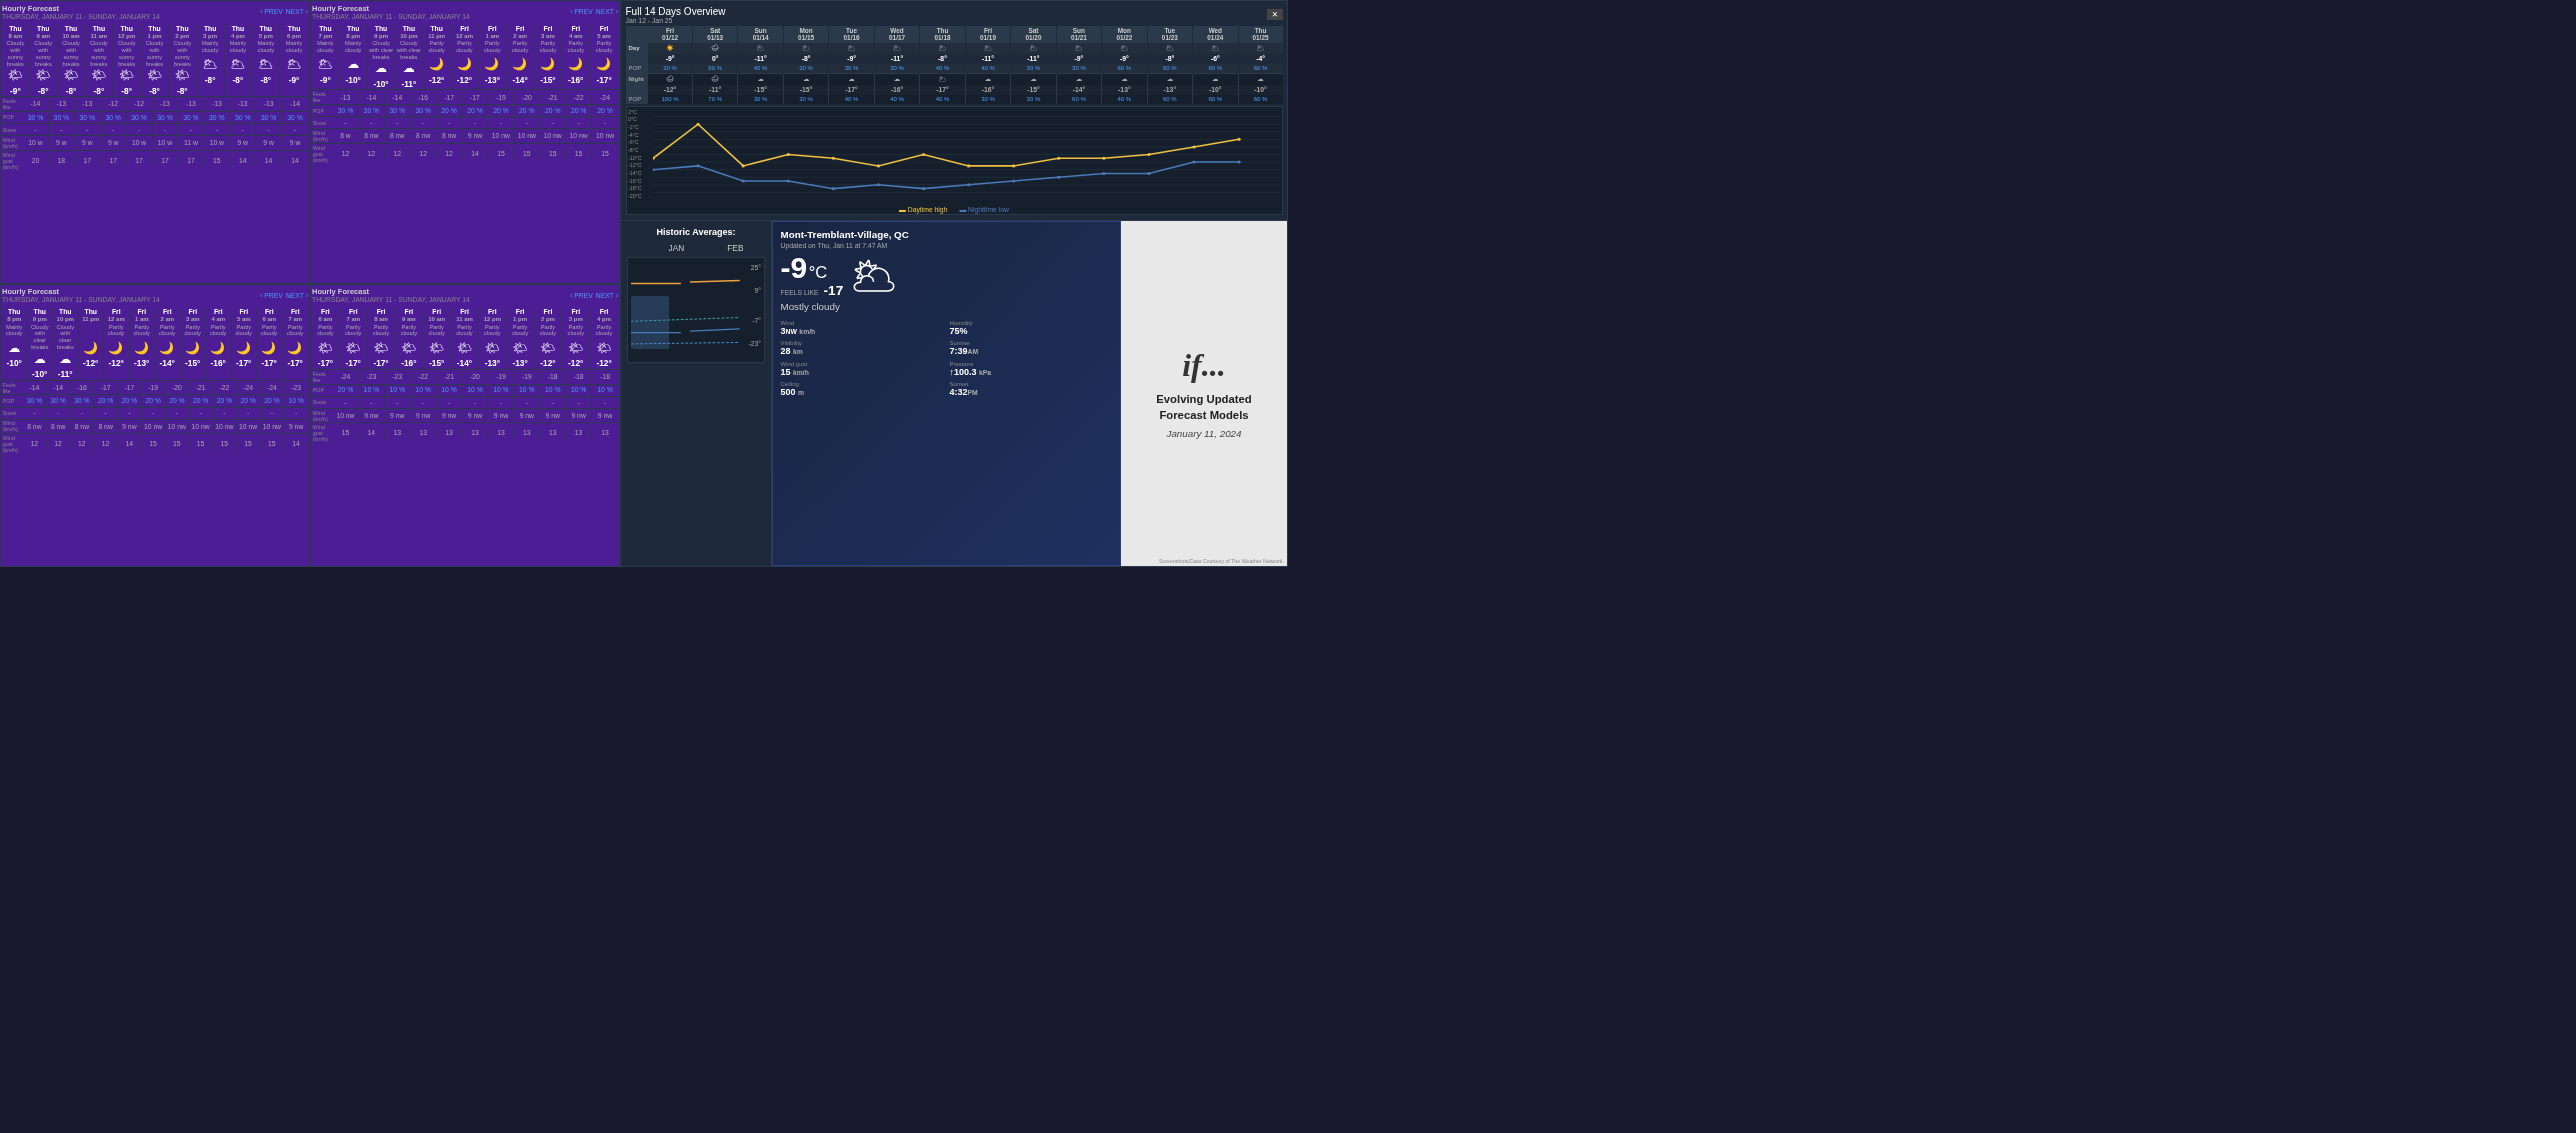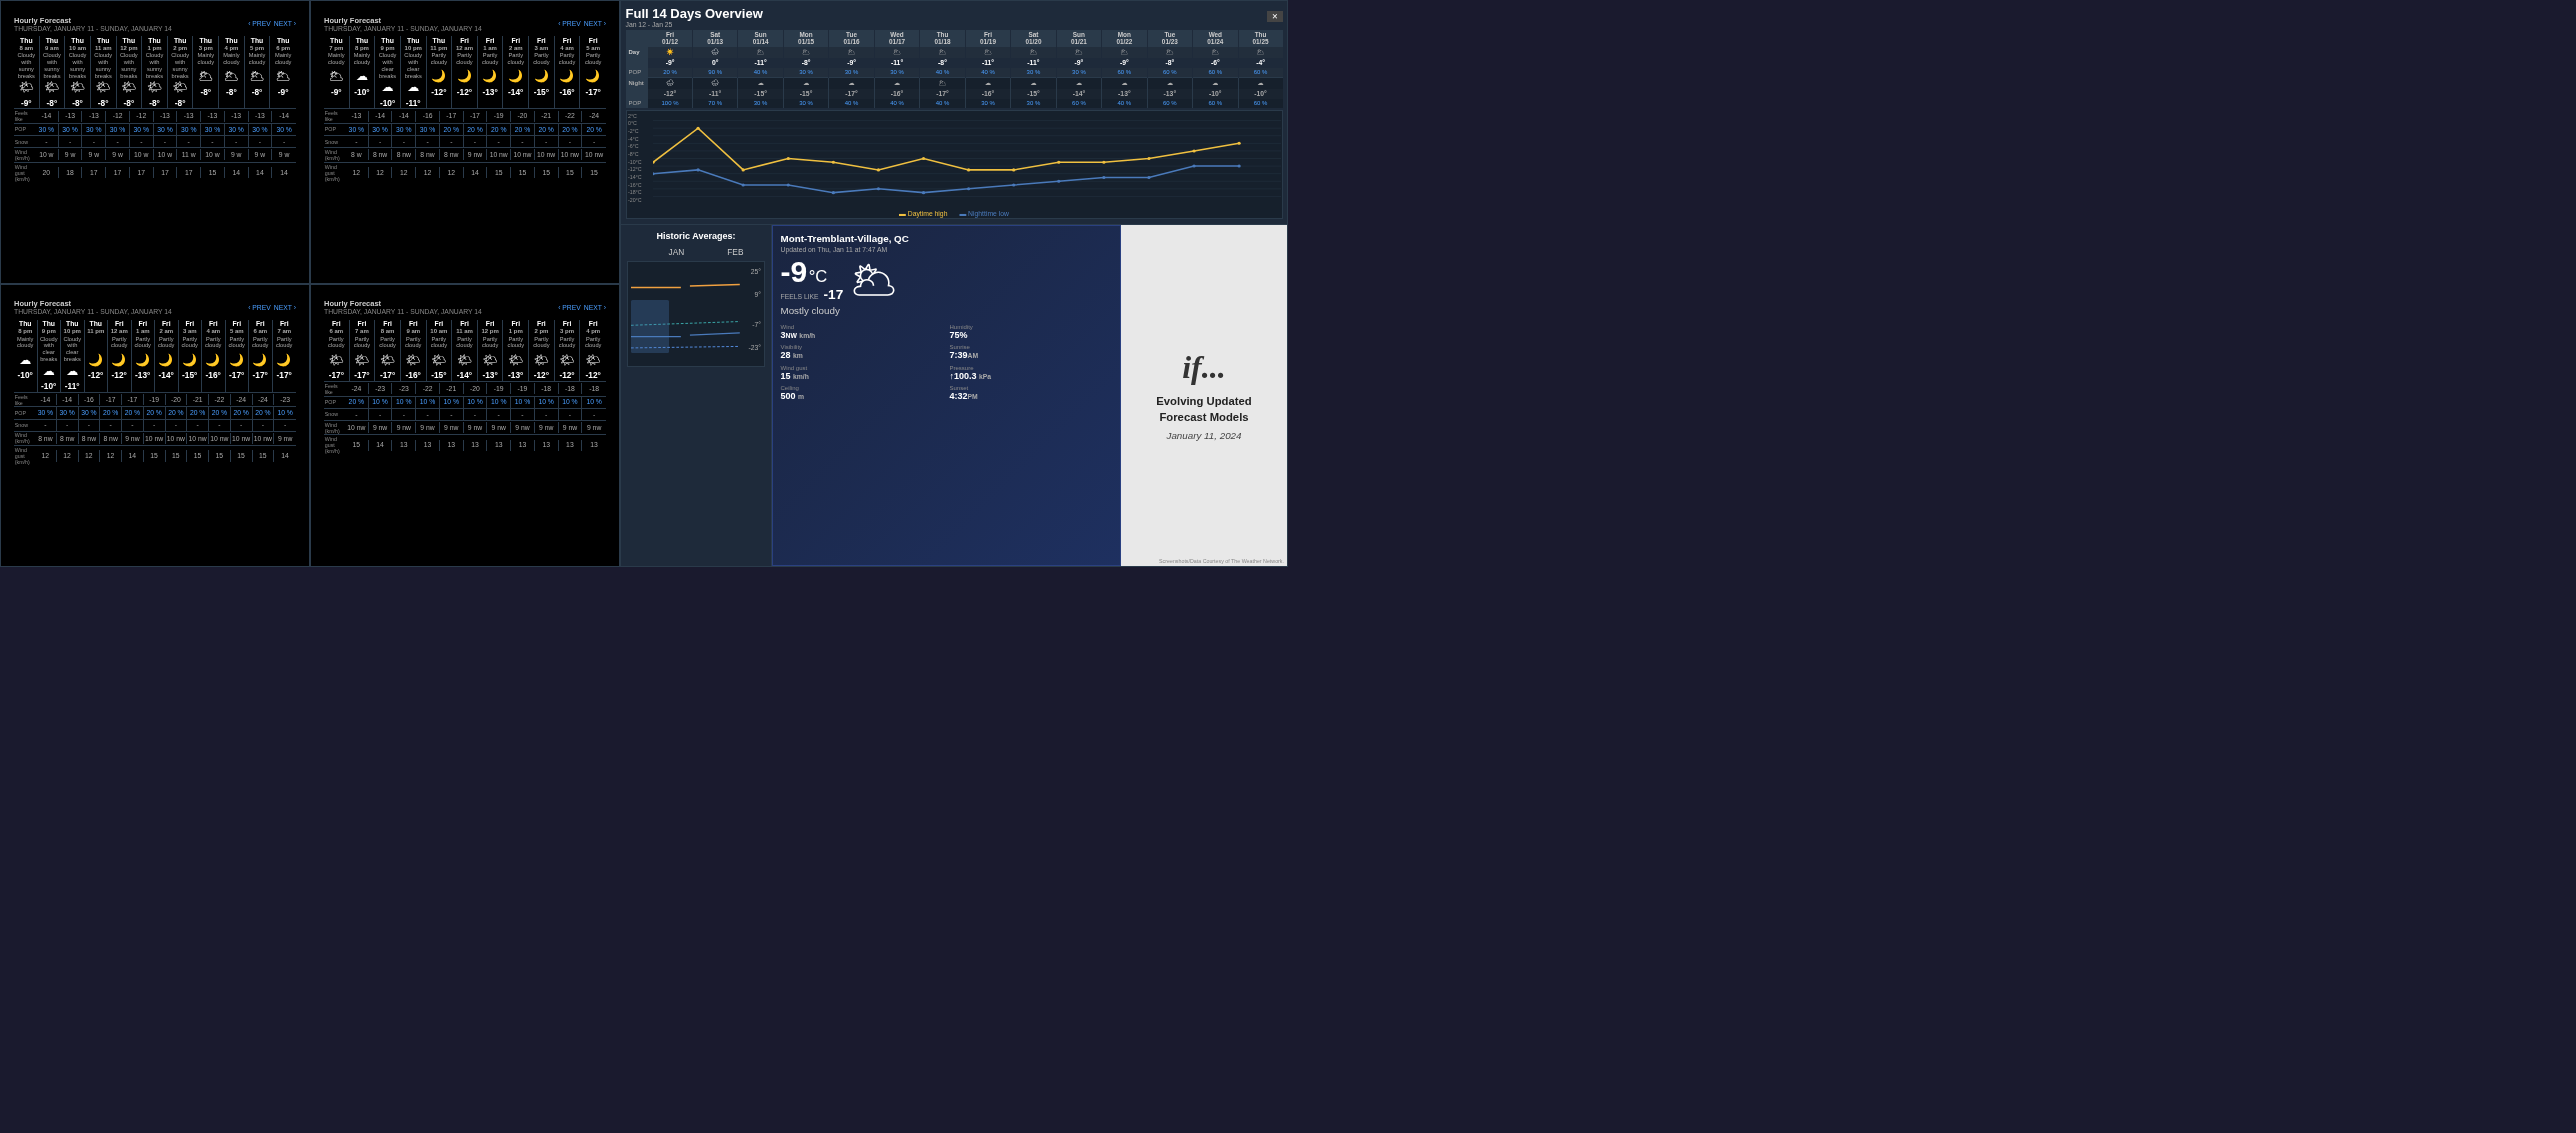--- a/index.html
+++ b/index.html
@@ -14,23 +14,23 @@
     }
 
     .main-container {
       display: flex;
       width: 1288px;
       min-height: 567px;
       gap: 0;
     }
 
     .hourly-panel {
-      background: #000000;
+      background: #4c1d95;
       border: 0.8px solid #2a3a4a;
-      padding: 13px;
+      padding: 1px;
       flex: 1;
     }
 
     .panel-header {
       display: flex;
       justify-content: space-between;
       align-items: center;
       margin-bottom: 3px;
       padding: 1.5px 0;
     }
@@ -825,21 +825,21 @@
         </div>
       </div>
     </div>
   </div>
 
   <div style="display:flex; flex-direction:column; flex:1; background:#1e2a3a; border:0.8px solid #2a3a4a;">
 
     <div style="padding:4.5px; position:relative; border-bottom:0.8px solid #2a3a4a;">
       <div style="display:flex; justify-content:space-between; align-items:center; margin-bottom:2.3px;">
         <div>
-          <div style="font-size:13px; font-weight:bold; color:#fff;">Full 14 Days Overview</div>
+          <div style="font-size:10px; font-weight:normal; color:#fff;">Full 14 Days Overview</div>
           <div style="font-size:6.8px; color:#aaa;">Jan 12 - Jan 25</div>
         </div>
         <button style="background:#444; color:#fff; border:none; cursor:pointer; font-size:7.5px; padding:0.8px 4.5px;">✕</button>
       </div>
 
       <table style="width:100%; border-collapse:collapse; font-size:6.4px;">
         <thead>
           <tr style="background:#2a3a4a;">
             <th style="width:22.6px; text-align:left; padding:1.5px; color:#888;"></th>
             <th style="text-align:center; padding:1.5px; color:#ccc; border-right:0.8px solid #1e2a3a;">Fri<br>01/12</th>

